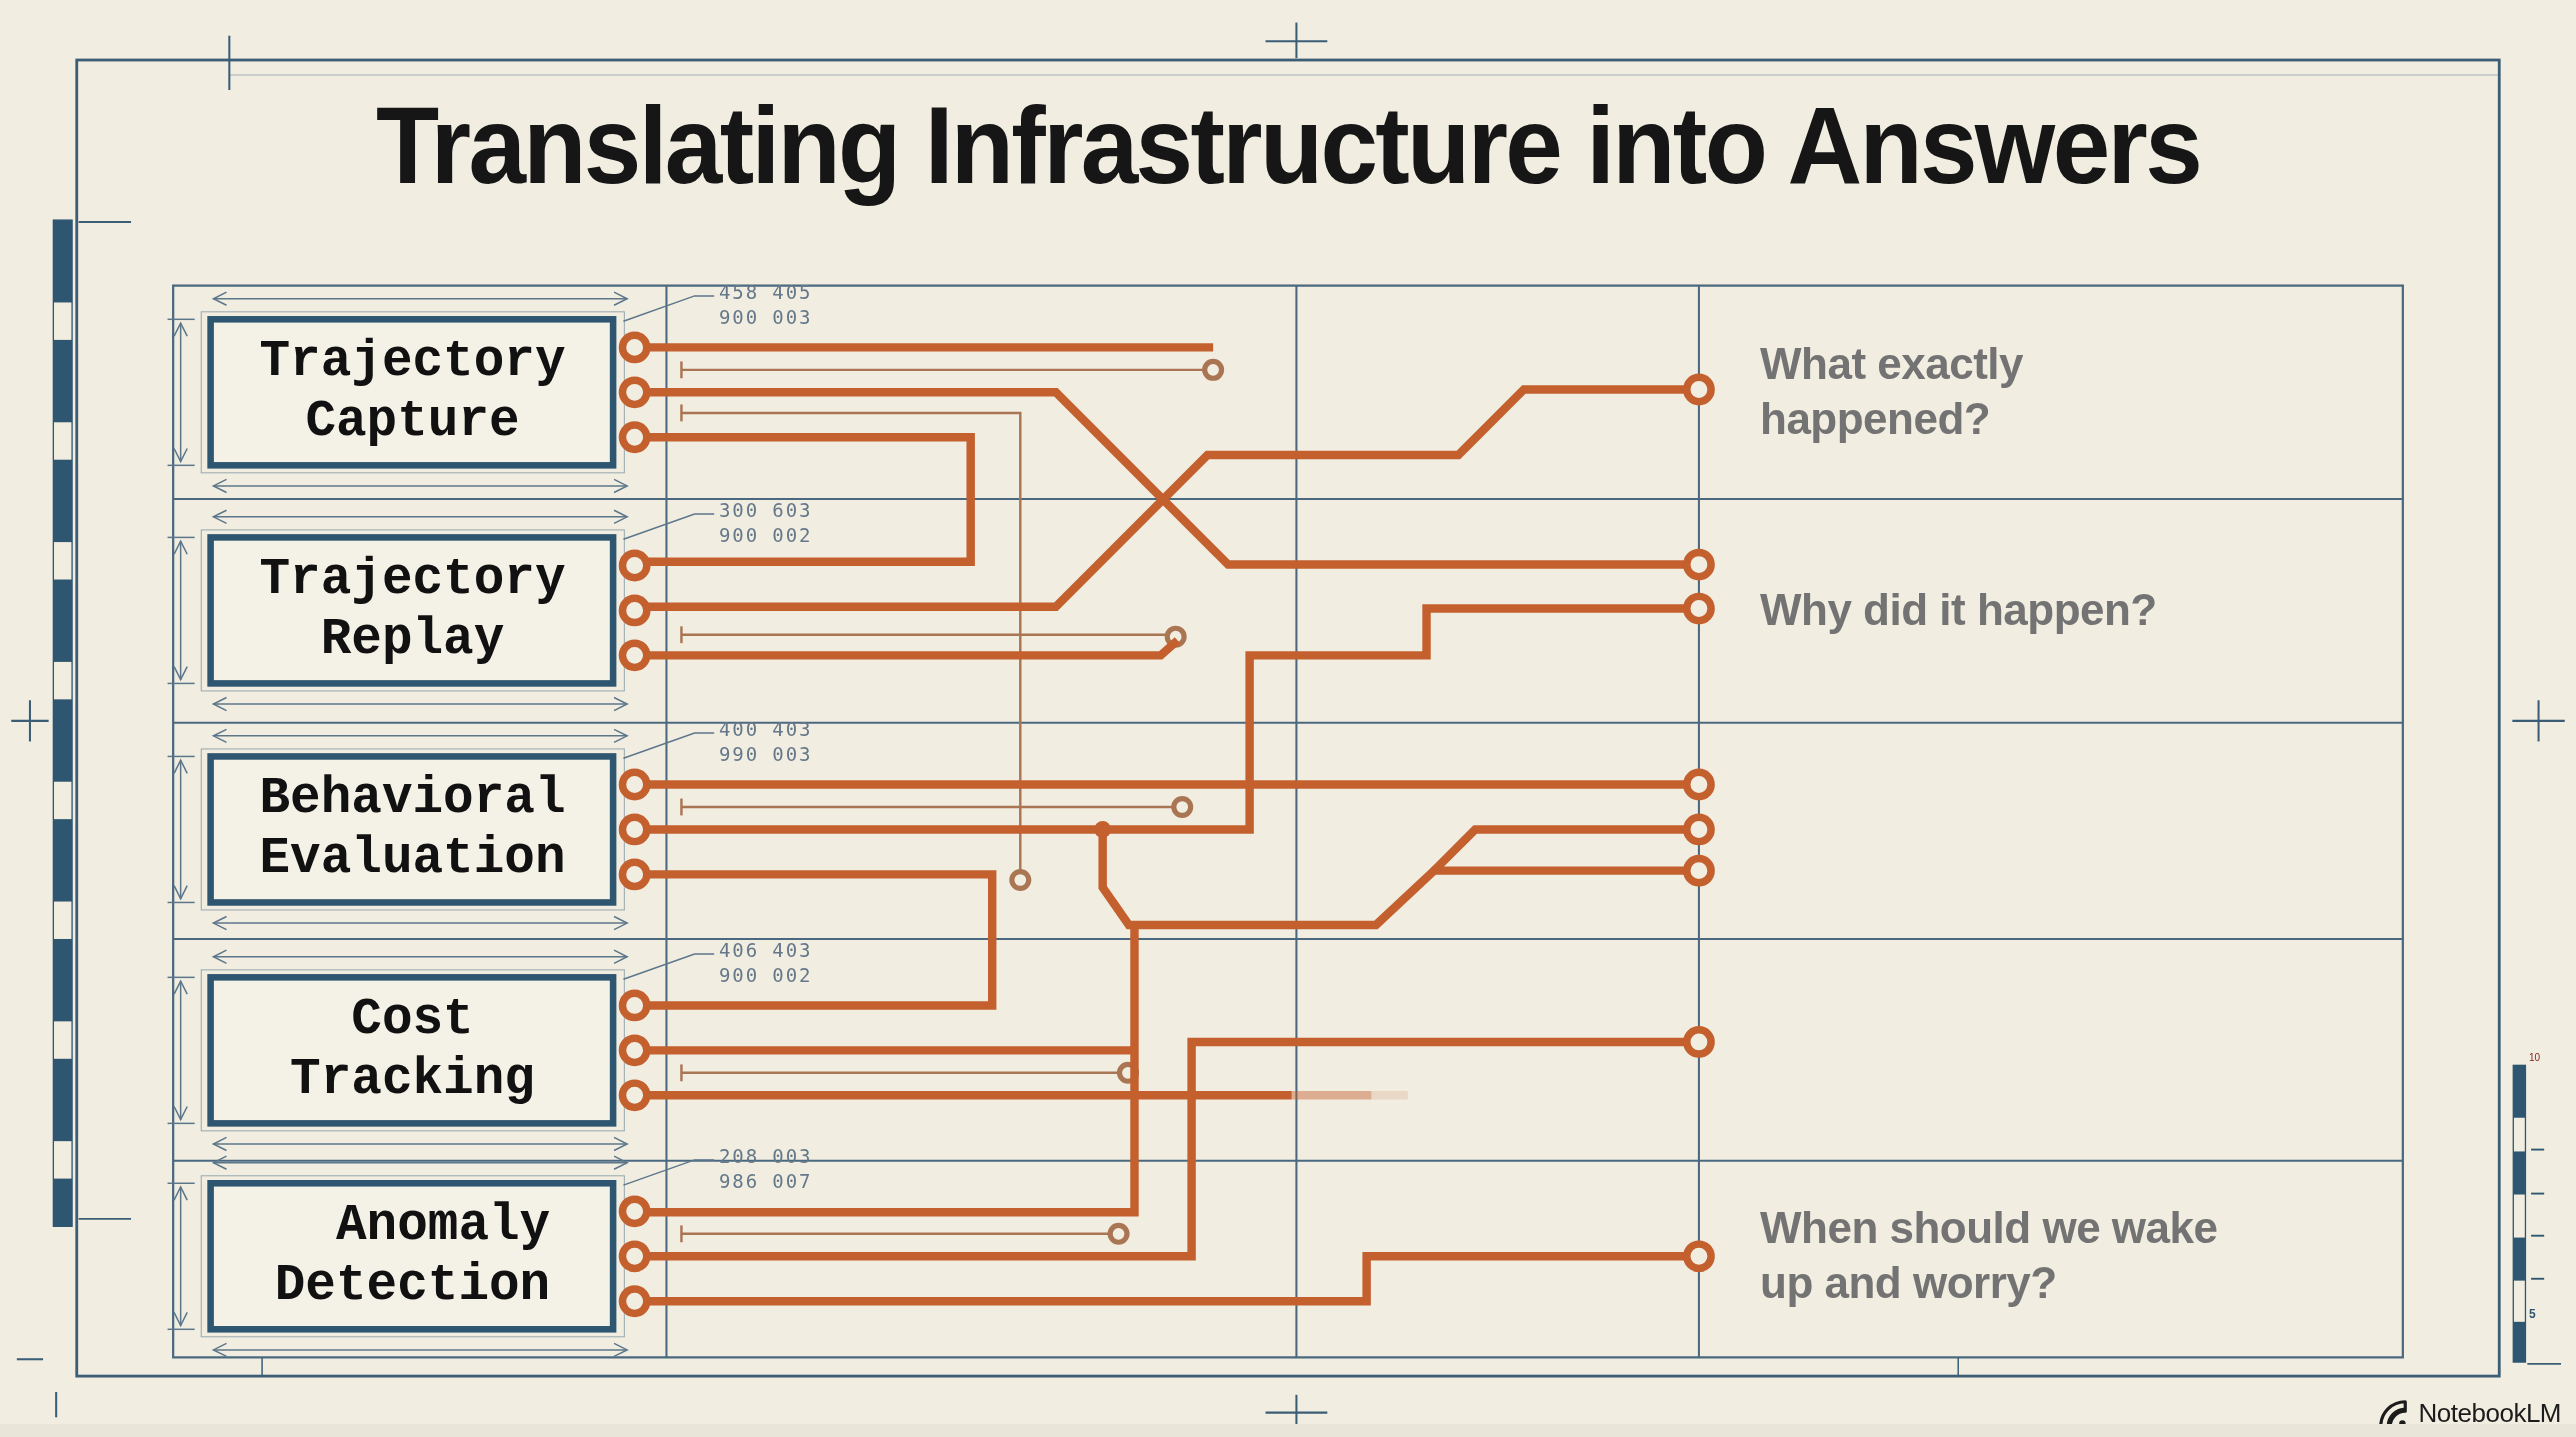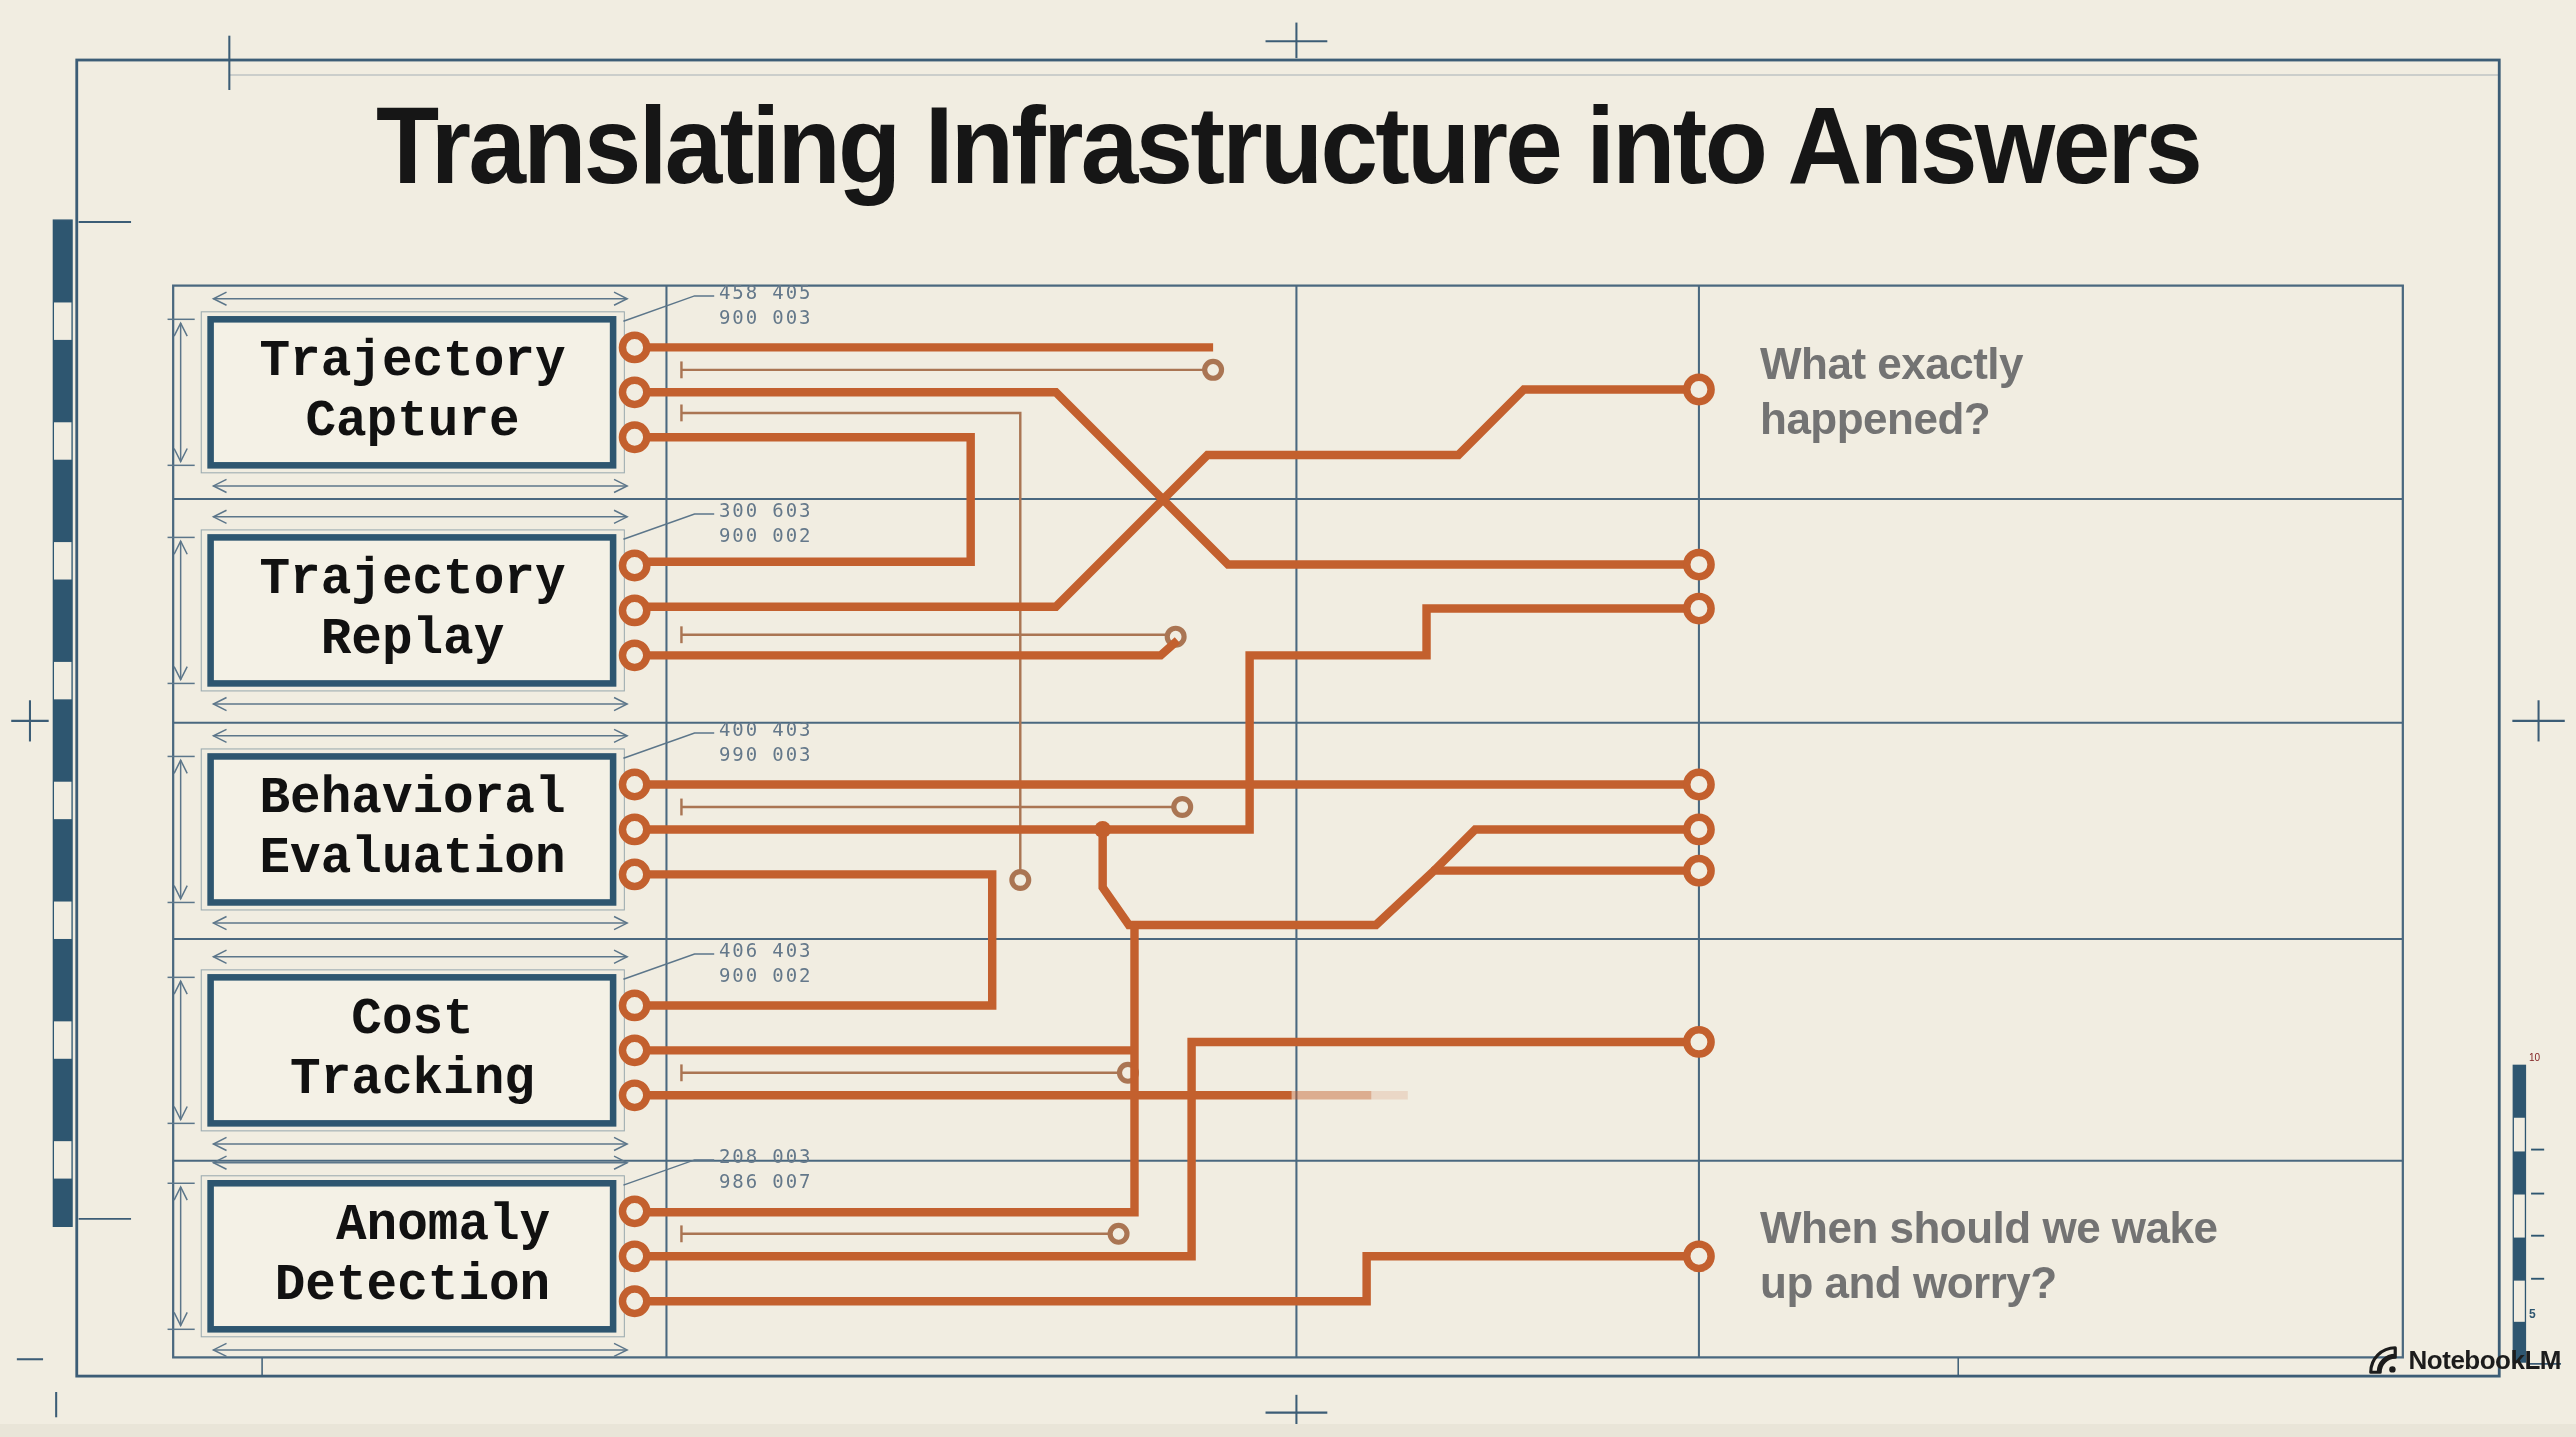--- a/index.html
+++ b/index.html
@@ -10,22 +10,22 @@
   #page-title{position:absolute;left:0;top:81px;width:2576px;text-align:center;
     font-weight:700;font-size:110px;letter-spacing:-2.8px;color:#161616;
     transform:scaleX(.94);transform-origin:center;white-space:nowrap;}
   .module-label{position:absolute;left:211px;width:403px;display:flex;align-items:center;justify-content:center;
     text-align:center;font-family:"Liberation Mono","DejaVu Sans Mono",monospace;font-weight:700;
     font-size:51px;line-height:1.18;color:#111;white-space:pre-line;}
   .annotation{position:absolute;left:719px;font-family:"DejaVu Sans Mono",monospace;
     font-size:19px;line-height:1.3;letter-spacing:1.9px;color:#64788a;white-space:pre-line;}
   .question{position:absolute;left:1760px;width:637px;transform:translateY(-50%);
     font-weight:700;font-size:44px;line-height:1.24;letter-spacing:-0.5px;color:#737373;white-space:pre-line;}
-  #brand{position:absolute;right:15px;top:1344px;display:flex;align-items:flex-end;gap:9.4px;
-    font-size:26px;font-weight:700;color:#1c1c1c;letter-spacing:-0.5px;}
+  #brand{position:absolute;right:15px;top:1398px;display:flex;align-items:flex-start;gap:9.4px;
+    font-size:26px;font-weight:400;color:#1c1c1c;letter-spacing:-0.5px;}
   #ruler-top-label{position:absolute;left:2529px;top:1052px;font-size:10px;color:#7f1d1d;font-weight:400;}
   #ruler-bottom-label{position:absolute;left:2529px;top:1307px;font-size:12px;color:#2e5670;font-weight:700;}
 </style>
 </head>
 <body>
 
 <div id="stage">
 
   <svg id="wires" width="2576" height="1438" viewBox="0 0 2752 1536">
     <g id="g-frame">
@@ -239,20 +239,21 @@
 900 002</div>
       <div class="module-label" style="top: 1183px; height: 146px; text-align: right;">Anomaly
 Detection</div>
       <div class="annotation" style="top: 1144px;">208 003
 986 007</div>
     </div>
 
   <div class="layer">
     <div class="question" style="top:392px">What exactly
 happened?</div>
+    <div class="question" style="top:610px">Why did it happen?</div>
     <div class="question" style="top:1256px">When should we wake
 up and worry?</div>
   </div>
 
   <div id="ruler-top-label">10</div>
   <div id="ruler-bottom-label">5</div>
 
   <div id="brand">
     <svg width="32" height="32" viewBox="0 0 34 34">
       <path d="M4 30 A26 26 0 0 1 30 4 L30 14 A16 16 0 0 0 14 30 Z" fill="none" stroke="#1c1c1c" stroke-width="3.4" stroke-linejoin="round"></path>

